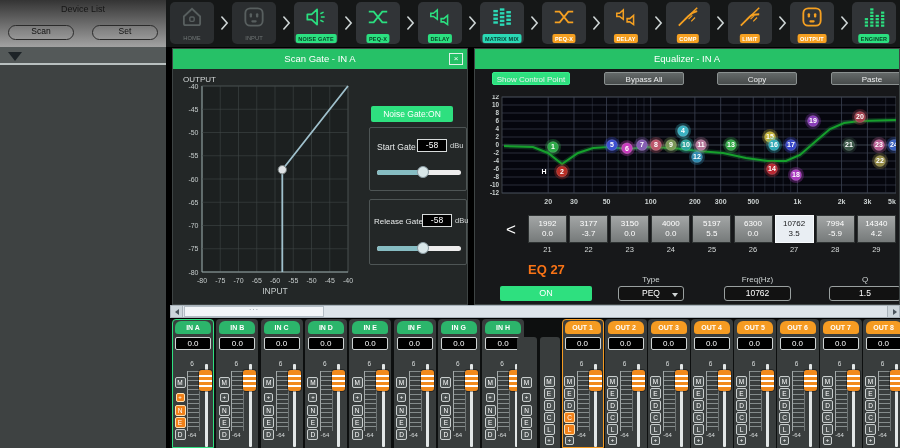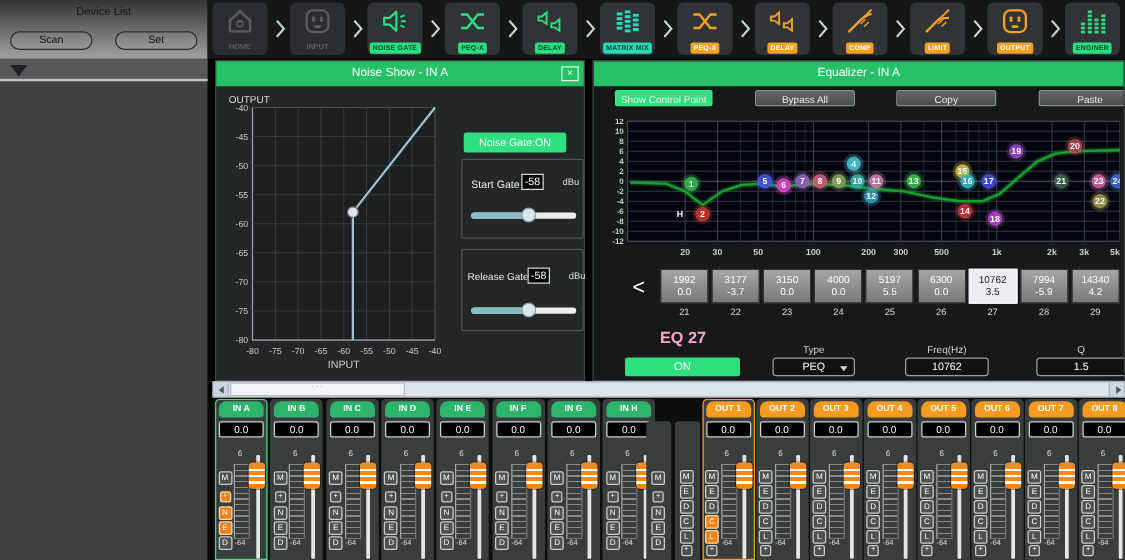--- a/index.html
+++ b/index.html
@@ -36,38 +36,38 @@
   .close-x { position:absolute; right:4px; top:4px; width:14px; height:12px; border:1px solid #dff2e8; color:#fff; font-size:8px; line-height:10px; text-align:center; cursor:pointer; }
 
   
   #ng-panel { left:172px; width:296px; height:257px; background:#232727; }
   .ng-ylabel { position:absolute; left:10px; top:26px; width:36px; overflow:hidden; white-space:nowrap; font-size:8px; color:#d5dada; }
   #ng-svg { position:absolute; left:2px; top:33px; width:184px; height:214px; }
   .ng-on-btn { position:absolute; left:198px; top:57px; width:82px; height:16px; background:#2ee07f; border-radius:2px; color:#fff; font-size:8.5px; line-height:16px; text-align:center; cursor:pointer; }
   .ng-group { position:absolute; left:196px; width:98px; border:1px solid #4e5555; border-radius:2px; }
   #ng-g1 { top:78px; height:64px; } #ng-g2 { top:150px; height:66px; }
   .ng-lbl { position:absolute; font-size:8px; color:#e6e9e9; white-space:nowrap; }
-  .ng-val { position:absolute; width:18px; height:13px; background:#000; border:1px solid #d8dcdc; color:#fff; font-size:8.5px; line-height:11px; text-align:center; }
+  .ng-val { position:absolute; width:30px; height:13px; background:#000; border:1px solid #d8dcdc; color:#fff; font-size:8.5px; line-height:11px; text-align:center; }
   .ng-unit { position:absolute; font-size:7.5px; color:#d8dcdc; }
   .ng-slider { position:absolute; width:84px; height:12px; }
   .ng-slider .tr { position:absolute; left:0; right:0; top:4px; height:5px; background:#ededed; border-radius:3px; }
   .ng-slider .fl { position:absolute; left:0; top:4px; height:5px; background:#86bcc2; border-radius:3px; }
   .ng-slider .kb { position:absolute; top:0; width:12px; height:12px; border-radius:50%; background:#d9e7e9; border:1px solid #8a9ba2; }
 
   
   #eq-panel { left:474px; width:426px; height:257px; background:#17181a; overflow:hidden; }
   .eq-btn { position:absolute; top:23px; height:13px; font-size:8px; line-height:13px; text-align:center; color:#eceeee; border:1px solid #8a9090; border-radius:2px; background:linear-gradient(#646969,#474b4b); cursor:pointer; }
   .eq-btn.on { background:#2ee07f; border-color:#35f08c; }
   #eq-graph { position:absolute; left:3px; top:46px; width:420px; height:118px; }
   #eq-svg { width:418px; height:118px; display:block; }
   .band-prev { position:absolute; left:27px; top:168px; width:18px; height:26px; color:#fff; font-size:17px; line-height:26px; text-align:center; cursor:pointer; }
   .band-box { position:absolute; top:166px; width:39px; height:28px; background:linear-gradient(#a3a6a6,#767a7a); border:1px solid #2e3232; color:#fff; font-size:8px; text-align:center; padding-top:2.5px; line-height:1.3; cursor:pointer; }
   .band-box.band-sel { background:#e9eef3; color:#17181a; border-color:#f8fafc; }
   .band-num { position:absolute; top:196px; width:39px; text-align:center; font-size:7.5px; color:#d8dcdc; }
-  .eq-name { position:absolute; left:53px; top:213px; font-size:13px; font-weight:bold; color:#f9a8d4; }
+  .eq-name { position:absolute; left:53px; top:213px; font-size:13px; font-weight:bold; color:#f97316; }
   .eq-on { position:absolute; left:25px; top:237px; width:92px; height:15px; background:#2ee07f; border-radius:2px; color:#fff; font-size:9px; line-height:15px; text-align:center; cursor:pointer; }
   .eq-ctl-lbl { position:absolute; top:226px; text-align:center; font-size:8px; color:#cfd4d4; }
   .eq-ctl-box { position:absolute; top:237px; height:15px; background:#121212; border:1px solid #9aa0a0; border-radius:3px; color:#fff; font-size:8.5px; line-height:13px; text-align:center; }
   .dd-arrow { position:absolute; right:5px; top:6px; width:0; height:0; border-left:3.5px solid transparent; border-right:3.5px solid transparent; border-top:4.5px solid #cfd4d4; }
 
   
   #scrollbar { position:absolute; left:170px; top:305px; width:730px; height:13px; background:#dde4ea; border:1px solid #a9b3bb; }
   .sc-btn { position:absolute; top:0; width:12px; height:11px; background:#cdd6dc; cursor:pointer; }
   .sc-left { left:0; border-right:1px solid #a9b3bb; }
   .sc-right { right:0; border-left:1px solid #a9b3bb; }
@@ -306,21 +306,21 @@
             <rect x="18.5" y="19" width="3" height="2"></rect>
           </g>
         </svg>
       </span>
       <span class="nav-badge bg-green">ENGINER</span>
     </div>
   </div>
 
 <div id="ng-panel" class="panel">
   <div class="titlebar">
-    <span>Noise Show - IN A</span>
+    <span>Scan Gate - IN A</span>
     <span class="close-x">×</span>
   </div>
   <div class="ng-ylabel">OUTPUT</div>
   <svg id="ng-svg" viewBox="0 0 184 214">
       <rect x="27" y="4" width="146" height="186" fill="#1c2020" stroke="#4a5252" stroke-width="0.8"></rect>
       <line x1="27" y1="4" x2="27" y2="190" stroke="#93a4a4" stroke-width="1"></line>
       <line x1="27" y1="4" x2="173" y2="4" stroke="#3f4646" stroke-width="0.6"></line>
       <line x1="45.25" y1="4" x2="45.25" y2="190" stroke="#3f4646" stroke-width="0.6"></line>
       <line x1="27" y1="27.25" x2="173" y2="27.25" stroke="#3f4646" stroke-width="0.6"></line>
       <line x1="63.5" y1="4" x2="63.5" y2="190" stroke="#3f4646" stroke-width="0.6"></line>

